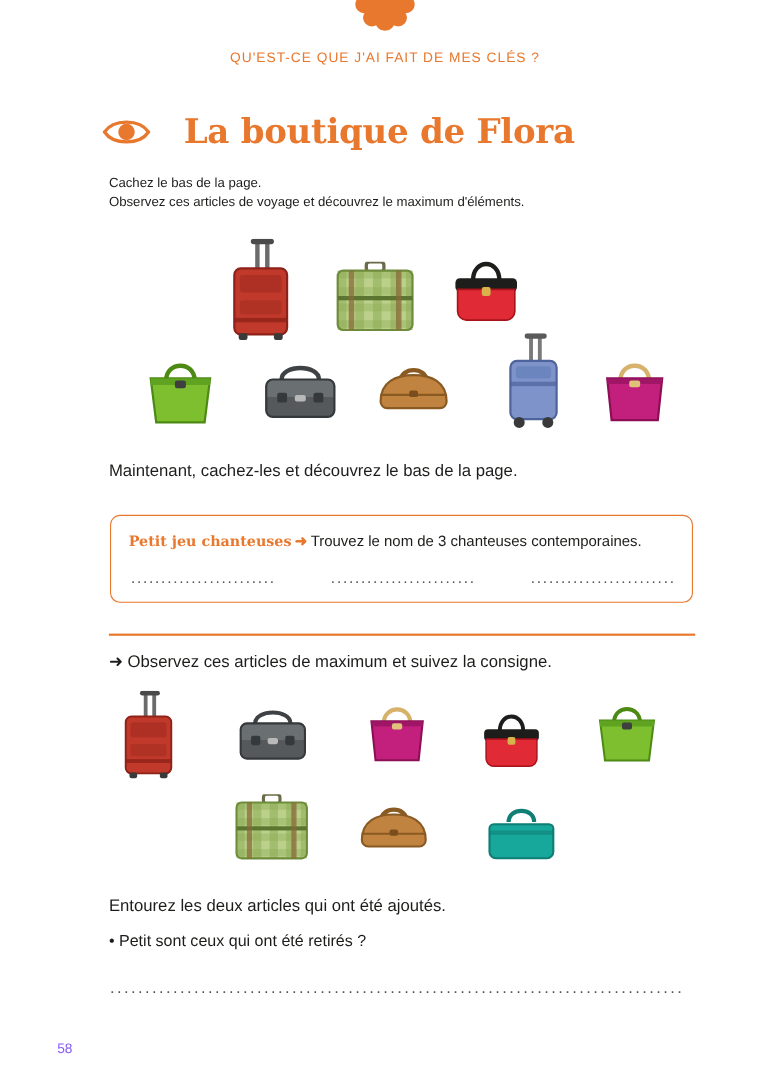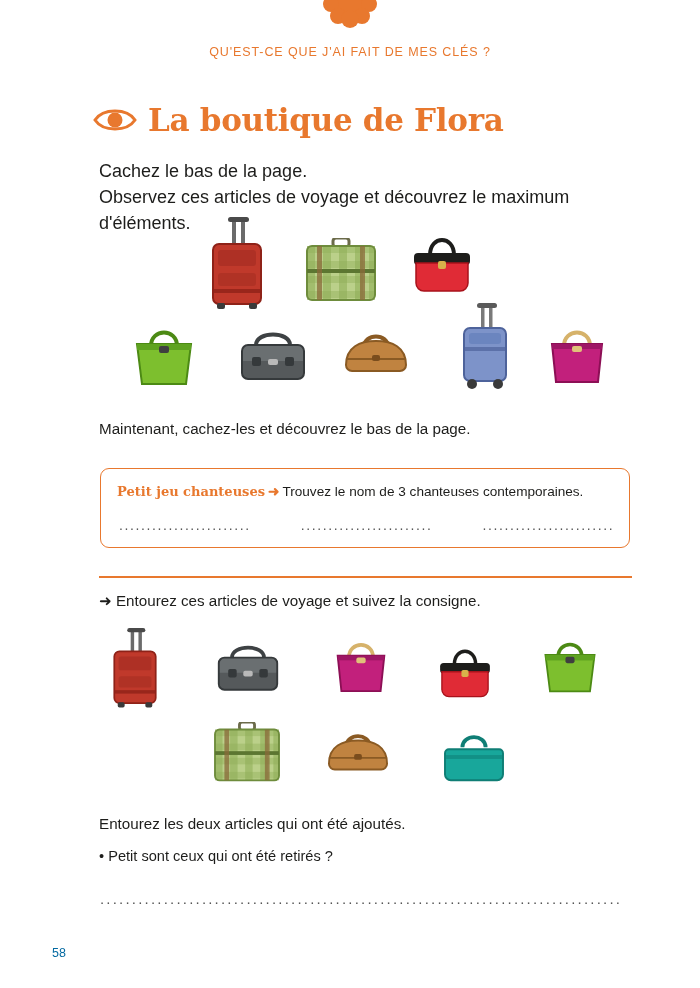--- a/index.html
+++ b/index.html
@@ -46,21 +46,21 @@
     font-weight: 400;
   }
 
   
   .title-row {
     position: absolute;
     top: 92px;
     left: 93px;
     display: flex;
     align-items: center;
-    gap: 11px;
+    gap: 30px;
   }
   .eye-icon {
     width: 44px;
     height: 30px;
     flex: none;
   }
   .title-text {
     font-family: "DejaVu Serif", serif;
     font-weight: bold;
     font-size: 31px;
@@ -68,21 +68,21 @@
     letter-spacing: -0.3px;
     white-space: nowrap;
   }
 
   
   .intro {
     position: absolute;
     top: 148px;
     left: 99px;
     width: 520px;
-    font-size: 18px;
+    font-size: 12px;
     line-height: 1.45;
     color: #1d1d1b;
   }
 
   .mid-instruction {
     position: absolute;
     top: 410px;
     left: 99px;
     width: 520px;
     font-size: 15.2px;
@@ -173,21 +173,21 @@
     overflow: hidden;
     white-space: nowrap;
   }
 
   
   .page-number {
     position: absolute;
     left: 52px;
     top: 936px;
     font-size: 12.5px;
-    color: #0369a1;
+    color: #8b5cf6;
   }
 
   
   .bag {
     position: absolute;
   }
   .bag svg { display: block; }
 </style>
 </head>
 <body>
@@ -337,21 +337,21 @@
     </div>
     <div class="dots-row">
       <span>........................</span>
       <span>........................</span>
       <span>........................</span>
     </div>
   </div>
 
   <div class="separator"></div>
 
-  <div class="second-instruction">➜ Entourez ces articles de voyage et suivez la consigne.</div>
+  <div class="second-instruction">➜ Observez ces articles de maximum et suivez la consigne.</div>
 
   <div class="bag" style="left:105px; top:618px;">
     <svg width="60" height="82" viewBox="0 0 64 95">
       <rect x="27" y="2" width="4" height="26" fill="#6b6b6b"></rect>
       <rect x="36" y="2" width="4" height="26" fill="#6b6b6b"></rect>
       <rect x="23" y="0" width="21" height="5" rx="2.5" fill="#4a4a4a"></rect>
       <rect x="8" y="27" width="48" height="60" rx="6" fill="#C0392B"></rect>
       <rect x="8" y="27" width="48" height="60" rx="6" fill="none" stroke="#8E2218" stroke-width="2"></rect>
       <rect x="13" y="33" width="38" height="16" rx="3" fill="#9E2A20" opacity="0.55"></rect>
       <rect x="13" y="56" width="38" height="13" rx="3" fill="#9E2A20" opacity="0.45"></rect>

